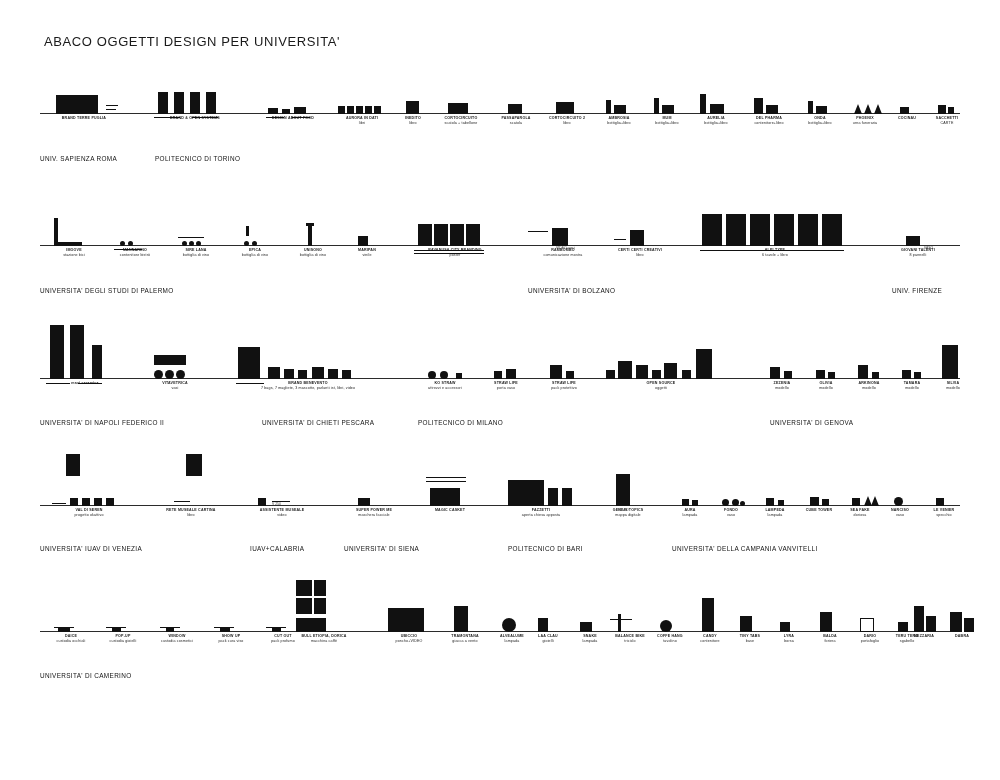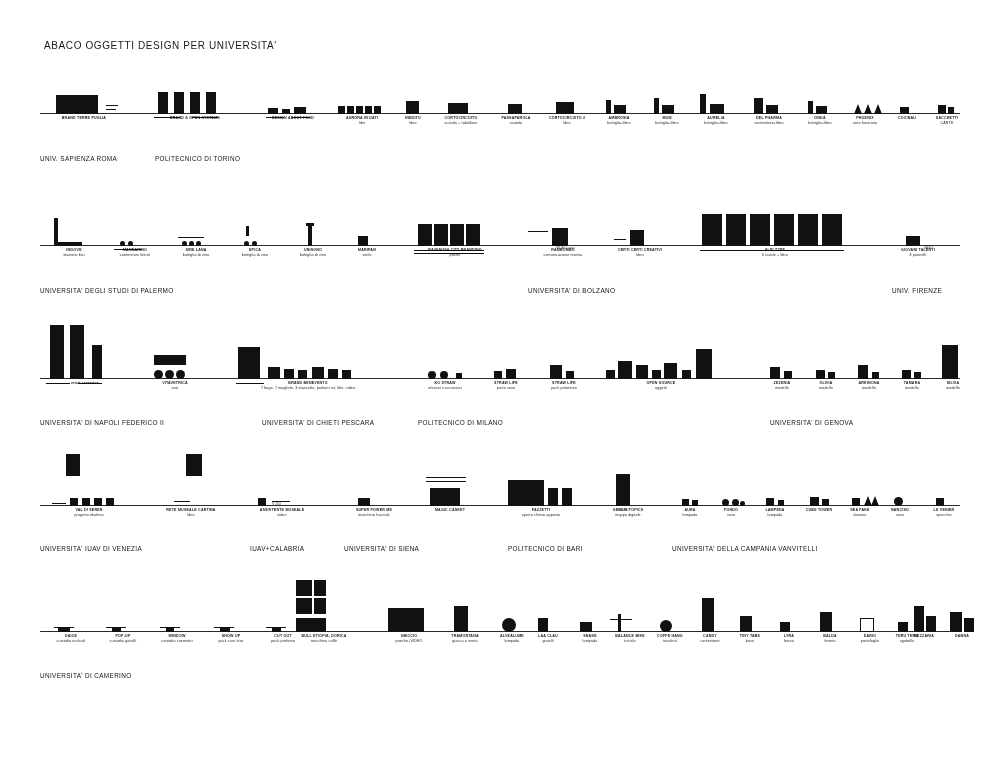--- a/index.html
+++ b/index.html
@@ -16,22 +16,22 @@
   }
   #sheet {
     position: relative;
     width: 1000px;
     height: 780px;
     background: #ffffff;
   }
   #title {
     position: absolute;
     left: 44px;
-    top: 40px;
-    font-size: 10px;
+    top: 34px;
+    font-size: 13px;
     letter-spacing: 0.6px;
     color: #1a1a1a;
     white-space: nowrap;
   }
   .axis {
     position: absolute;
     left: 40px;
     width: 920px;
     height: 1px;
     background: #2b2b2b;

